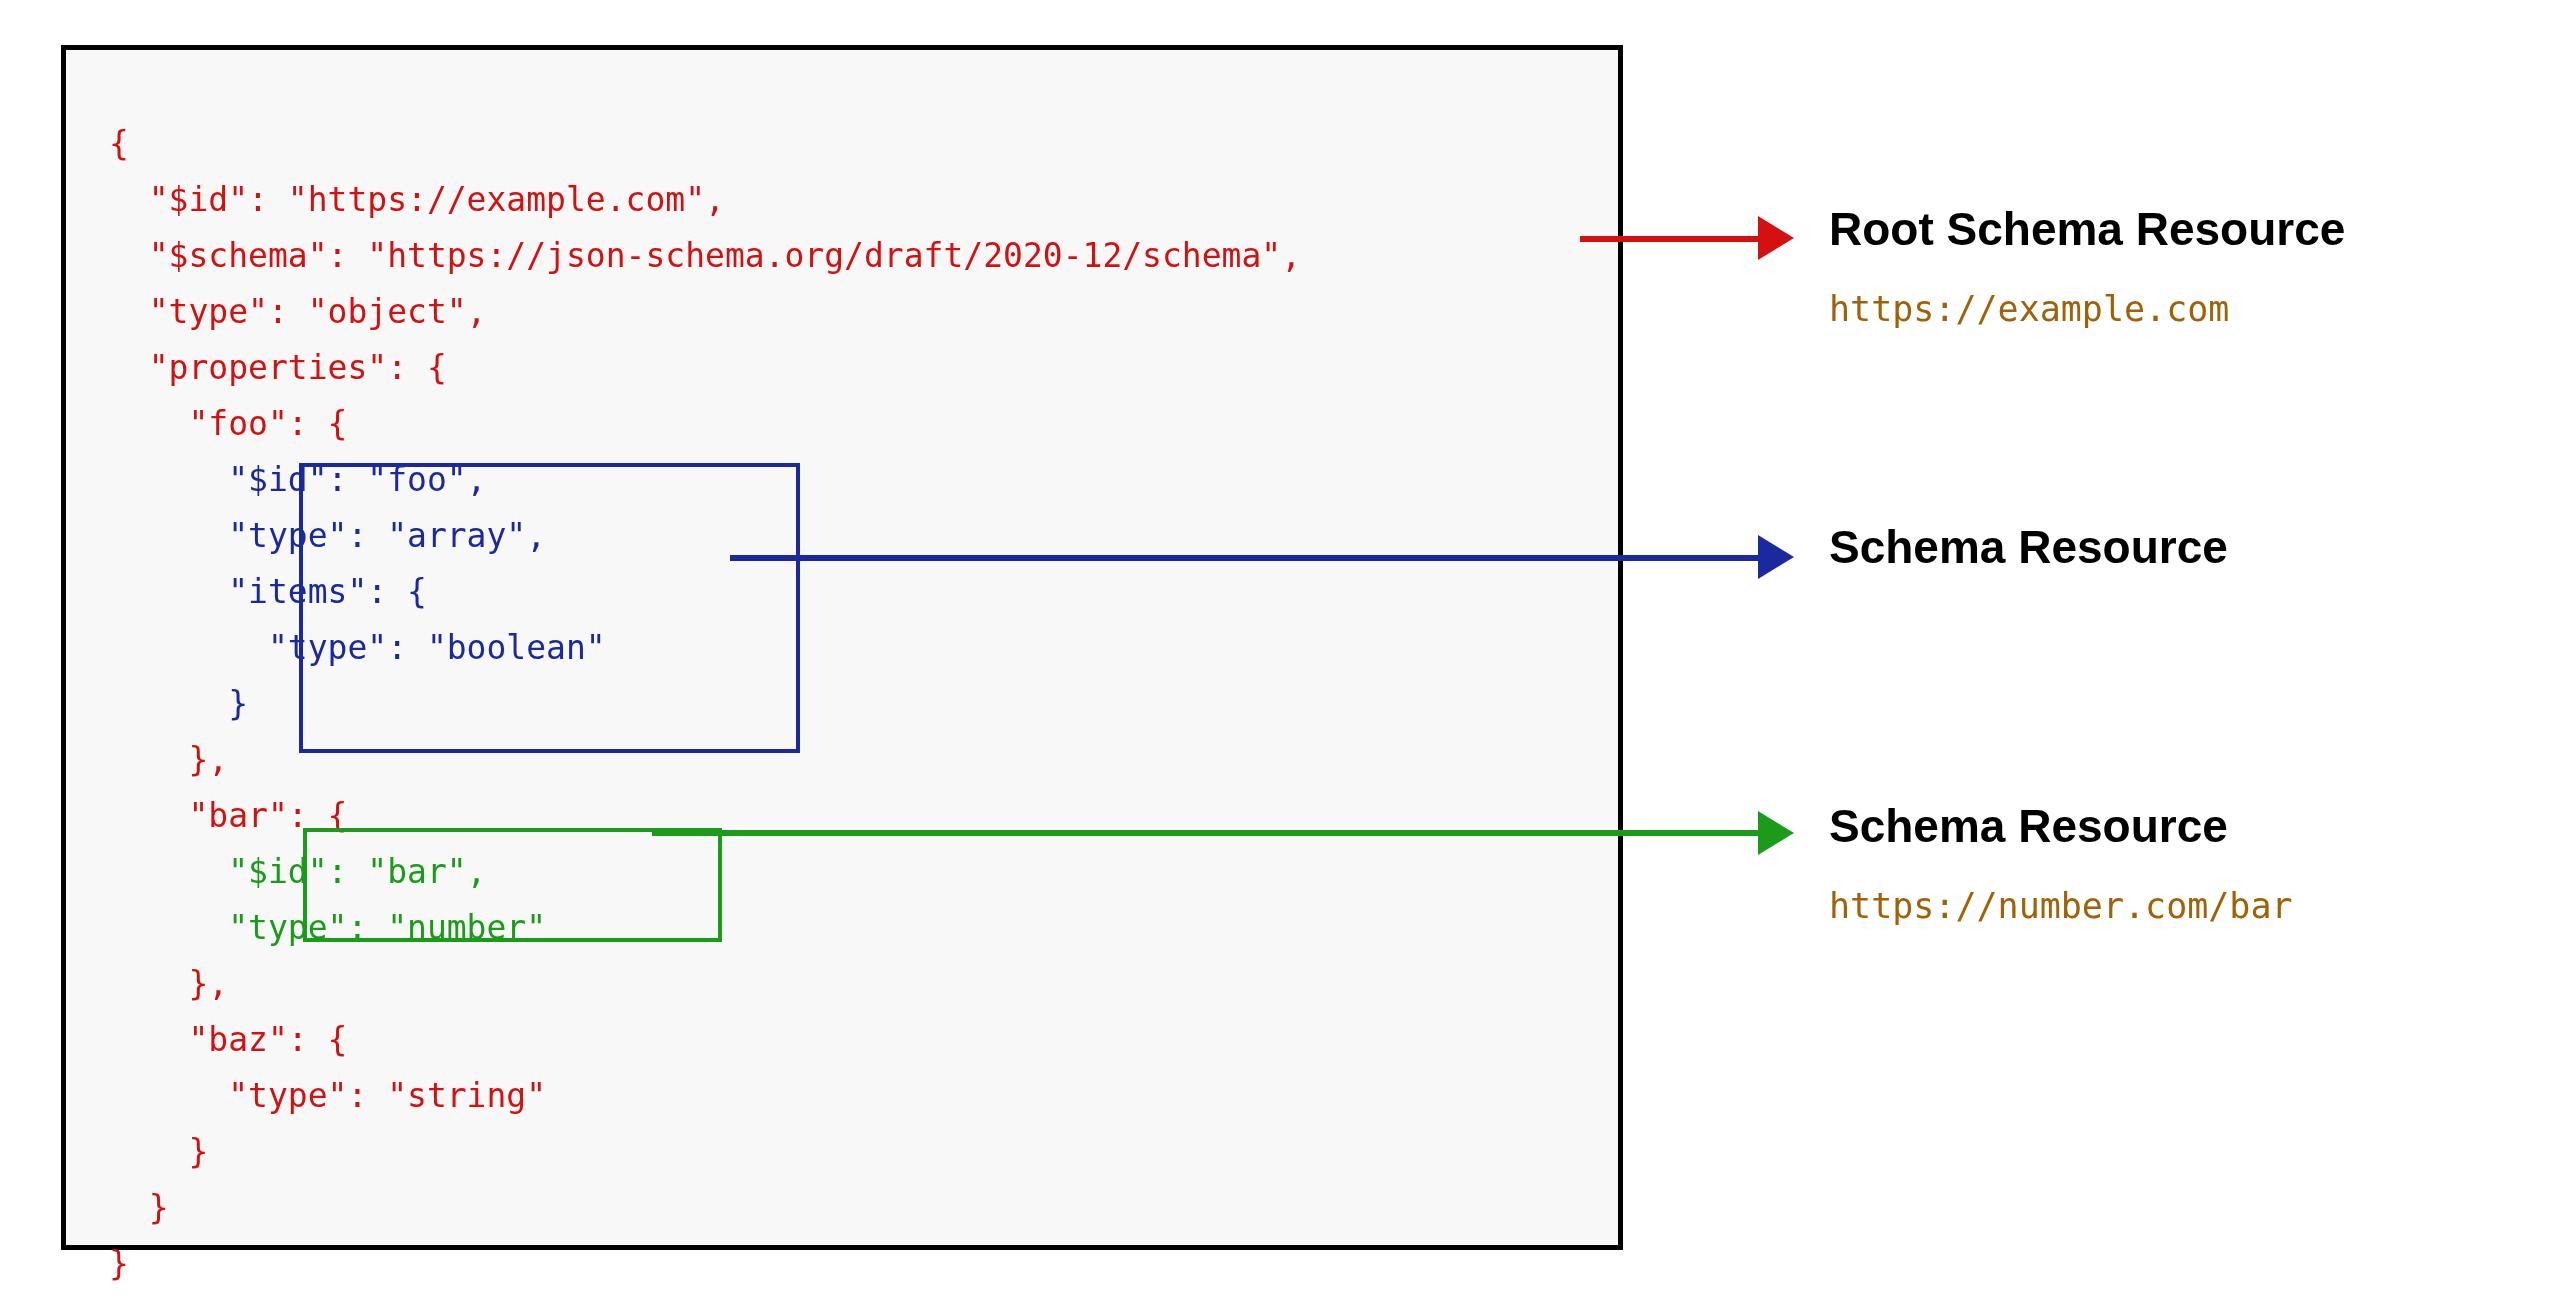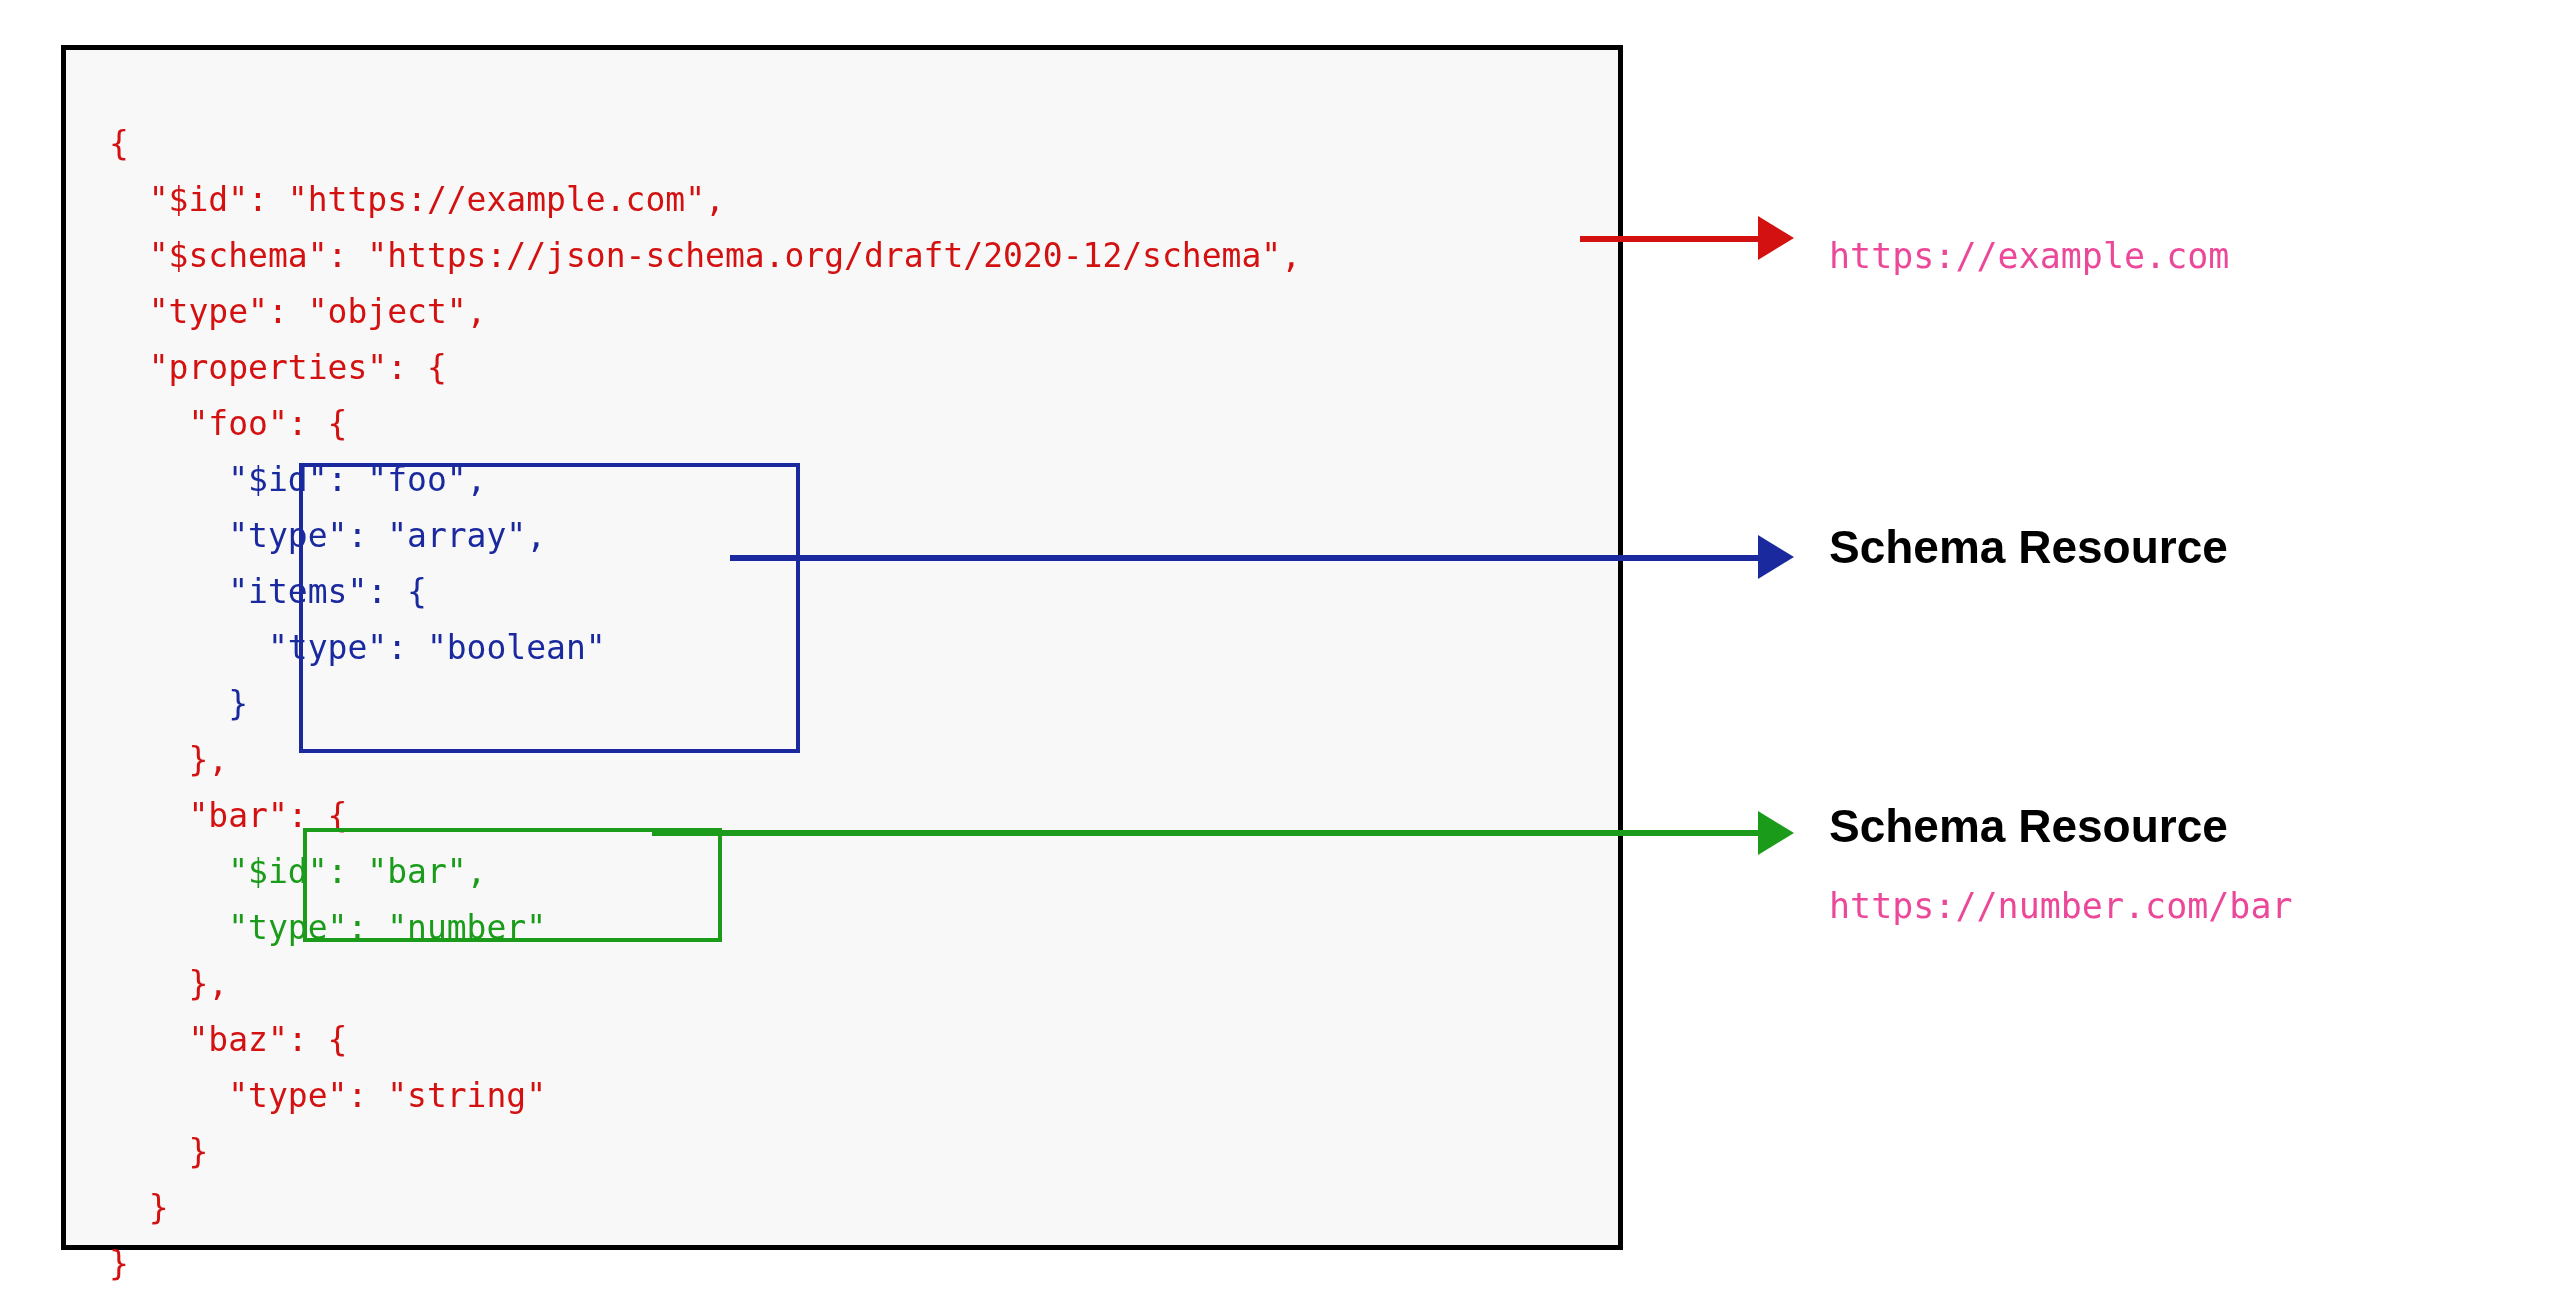--- a/index.html
+++ b/index.html
@@ -126,21 +126,21 @@
     font-size: 46px;
     line-height: 53px;
     color: #000000;
     white-space: nowrap;
   }
   .label-uri {
     margin-top: 32px;
     font-family: "DejaVu Sans Mono", "Liberation Mono", monospace;
     font-size: 35px;
     line-height: 42px;
-    color: #ec4899;
+    color: #a16207;
     white-space: nowrap;
   }
 </style>
 </head>
 <body>
 
 <div id="code-panel">
 
   <pre id="code-block"><span class="ln">{</span><span class="ln">  "$id": "https://example.com",</span><span class="ln">  "$schema": "https://json-schema.org/draft/2020-12/schema",</span><span class="ln">  "type": "object",</span><span class="ln">  "properties": {</span><span class="ln">    "foo": {</span><span class="ln blue">      "$id": "foo",</span><span class="ln blue">      "type": "array",</span><span class="ln blue">      "items": {</span><span class="ln blue">        "type": "boolean"</span><span class="ln blue">      }</span><span class="ln">    },</span><span class="ln">    "bar": {</span><span class="ln green">      "$id": "bar",</span><span class="ln green">      "type": "number"</span><span class="ln">    },</span><span class="ln">    "baz": {</span><span class="ln">      "type": "string"</span><span class="ln">    }</span><span class="ln">  }</span><span class="ln">}</span></pre>
 
@@ -158,20 +158,21 @@
   <div class="conn-line"></div>
   <div class="conn-head"></div>
 </div>
 
 <div class="connector" id="conn-bar">
   <div class="conn-line"></div>
   <div class="conn-head"></div>
 </div>
 
 <div class="label-group" id="label-root">
+  <div class="label-title">Root Schema Resource</div>
   <div class="label-uri">https://example.com</div>
 </div>
 
 <div class="label-group" id="label-foo">
   <div class="label-title">Schema Resource</div>
 </div>
 
 <div class="label-group" id="label-bar">
   <div class="label-title">Schema Resource</div>
   <div class="label-uri">https://number.com/bar</div>

